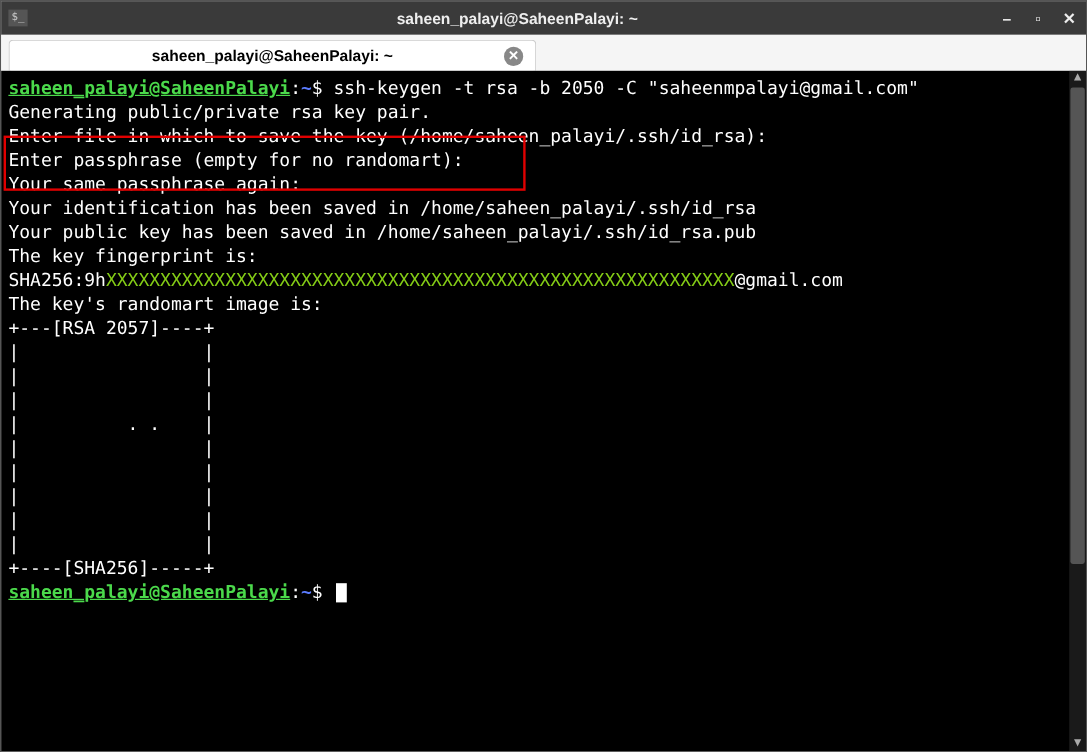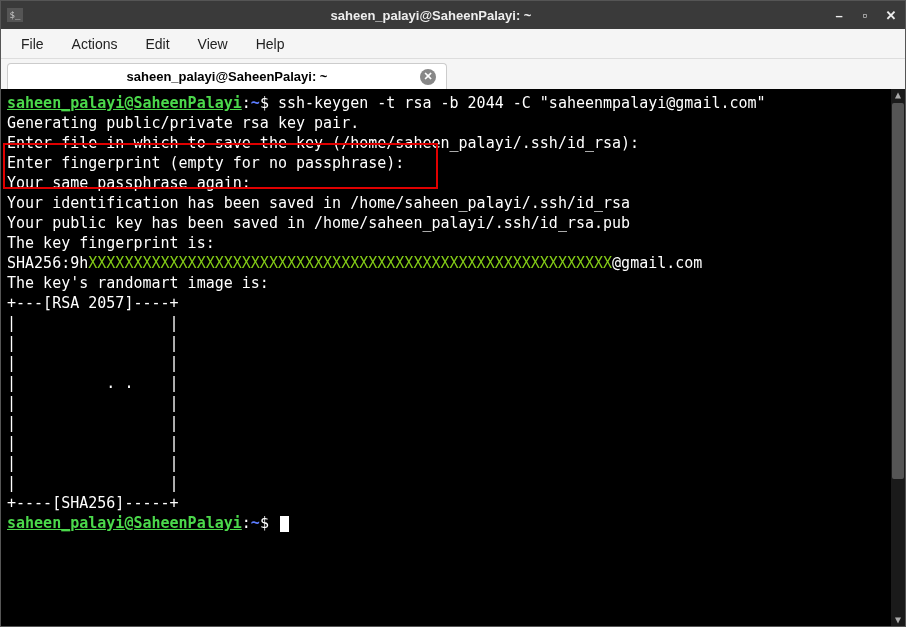--- a/index.html
+++ b/index.html
@@ -34,39 +34,32 @@
   <div class="titlebar">
     <span class="titlebar-icon">$_</span>
     <span class="titlebar-title">saheen_palayi@SaheenPalayi: ~</span>
     <div class="titlebar-buttons">
       <span class="titlebar-btn">–</span>
       <span class="titlebar-btn">▫</span>
       <span class="titlebar-btn">✕</span>
     </div>
   </div>
 
-  <div class="menubar">
-    <span class="menu-item">File</span>
-    <span class="menu-item">Actions</span>
-    <span class="menu-item">Edit</span>
-    <span class="menu-item">View</span>
-    <span class="menu-item">Help</span>
-  </div>
 
   <div class="tabbar">
     <div class="tab">
       <span>saheen_palayi@SaheenPalayi: ~</span>
       <span class="tab-close">✕</span>
     </div>
   </div>
 
-  <div class="terminal"><span class="green">saheen_palayi@SaheenPalayi</span><span class="white">:</span><span class="blue">~</span><span class="white">$</span><span class="white"> ssh-keygen -t rsa -b 2044 -C "saheenmpalayi@gmail.com"</span>
+  <div class="terminal"><span class="green">saheen_palayi@SaheenPalayi</span><span class="white">:</span><span class="blue">~</span><span class="white">$</span><span class="white"> ssh-keygen -t rsa -b 2050 -C "saheenmpalayi@gmail.com"</span>
 <span class="white">Generating public/private rsa key pair.</span>
 <span class="white">Enter file in which to save the key (/home/saheen_palayi/.ssh/id_rsa):</span>
-<span class="white">Enter fingerprint (empty for no passphrase):</span>
+<span class="white">Enter passphrase (empty for no randomart):</span>
 <span class="white">Your same passphrase again:</span>
 <span class="white">Your identification has been saved in /home/saheen_palayi/.ssh/id_rsa</span>
 <span class="white">Your public key has been saved in /home/saheen_palayi/.ssh/id_rsa.pub</span>
 <span class="white">The key fingerprint is:</span>
 <span class="white">SHA256:9h</span><span style="color:#84cc16;background:#000">XXXXXXXXXXXXXXXXXXXXXXXXXXXXXXXXXXXXXXXXXXXXXXXXXXXXXXXXXX</span><span class="white">@gmail.com</span>
 <span class="white">The key's randomart image is:</span>
 <span class="white">+---[RSA 2057]----+</span>
 <span class="white">|                 |</span>
 <span class="white">|                 |</span>
 <span class="white">|                 |</span>

